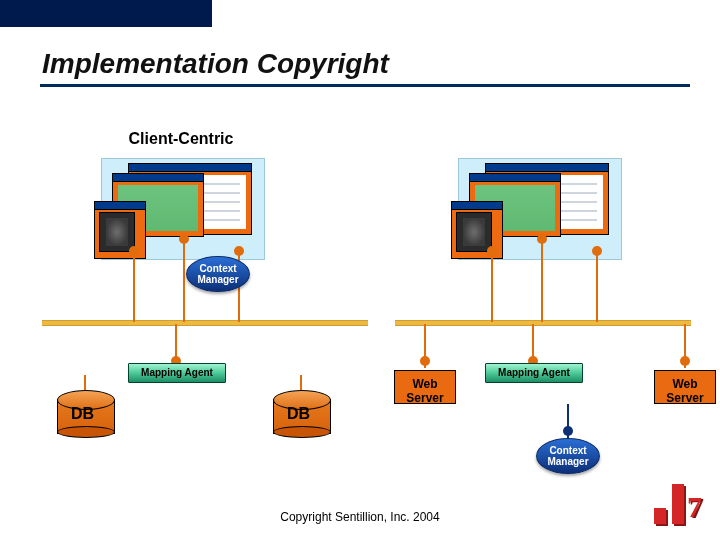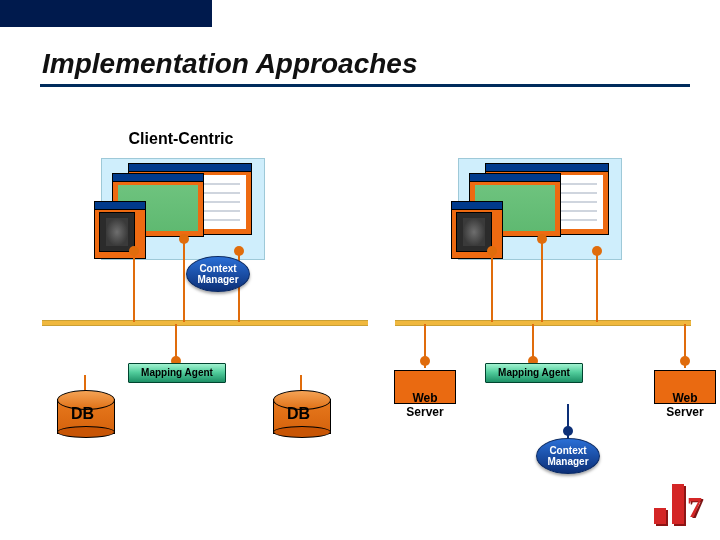--- a/index.html
+++ b/index.html
@@ -31,21 +31,21 @@
     background:linear-gradient(180deg,#f4a356,#e07116);border:1px solid #000}
   .db-cyl::after{content:"";position:absolute;left:-1px;right:-1px;bottom:-5px;height:10px;border-radius:50%;
     background:#c85505;border:1px solid #000}
   .db-label{position:absolute;font-size:16px;font-weight:bold;color:#000}
 
   .pill{position:absolute;height:18px;border-radius:1px;border:1px solid #00442f;
     background:linear-gradient(180deg,#a1f3d0 0%,#53ce9d 45%,#1c8f65 100%);
     font-size:10px;font-weight:bold;color:#000;text-align:center;line-height:18px}
 
   .ws-box{position:absolute;width:62px;height:34px;background:#ea6a11;border:1px solid #000;
-    color:#000;font-size:12px;font-weight:bold;text-align:center;line-height:14px;padding-top:20px;box-sizing:border-box}
+    color:#000;font-size:12px;font-weight:bold;text-align:center;line-height:14px;padding-top:6px;box-sizing:border-box}
 
   .rail{position:absolute;height:4px;background:#f0b83e;border-top:1px solid #caa035;border-bottom:1px solid #caa035}
 
   .wire-v{position:absolute;width:2px;background:#e06c0c}
   .wire-v.blue{background:#0c2f77}
   .dot{position:absolute;width:10px;height:10px;border-radius:50%;background:#e06c0c}
   .dot.blue{background:#0c2f77}
 
   .copy{position:absolute;left:0;width:720px;text-align:center;font-size:12px;color:#000}
 
@@ -54,21 +54,21 @@
   .logo .bar.b1{height:16px;bottom:0;left:0}
   .logo .bar.b2{height:40px;bottom:0;left:18px}
   .logo .seven{position:absolute;right:0;bottom:0;font-size:30px;font-weight:bold;color:#d42626;font-family:Georgia,serif;text-shadow:2px 1px 0 #7d1515}
 </style>
 </head>
 <body>
 
 <div class="stage">
 
   <div class="top-band"></div>
-  <div class="title">Implementation Approaches</div>
+  <div class="title">Implementation Copyright</div>
   <div class="hr"></div>
 
   <div class="desk-hdr" style="left:111px;top:130px;width:140px">Client-Centric</div>
 
   <div class="desk" style="left:101px;top:158px">
     <div class="win" style="left:26px;top:4px;width:122px;height:70px">
       <div class="winbar"></div>
       <div class="winbody">
           <div class="rows">
             <i></i>
@@ -168,20 +168,21 @@
     <span>Server</span>
   </div>
 
   <div class="wire-v blue" style="left:567px;top:404px;height:34px"></div>
   <div class="dot blue" style="left:563px;top:426px"></div>
   <div class="ctx-oval" style="left:536px;top:438px">
     <span>Context</span><br>
     <span>Manager</span>
   </div>
 
+  <div class="copy" style="top:510px">Copyright Sentillion, Inc. 2004</div>
 
   <div class="logo">
     <span class="bar b1"></span>
     <span class="bar b2"></span>
     <span class="seven">7</span>
   </div>
 
 </div>
 
 </body></html>

